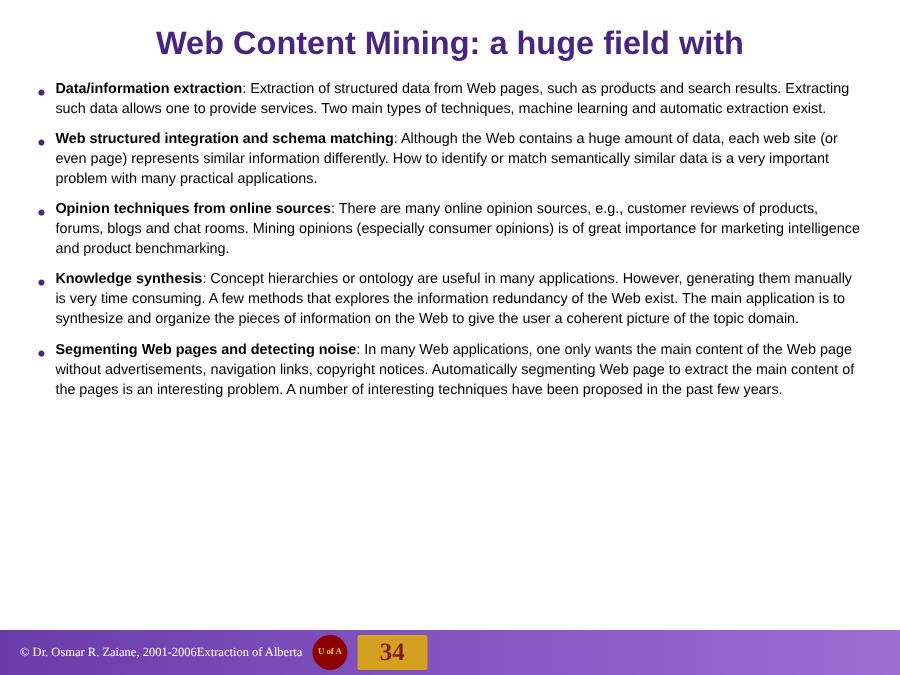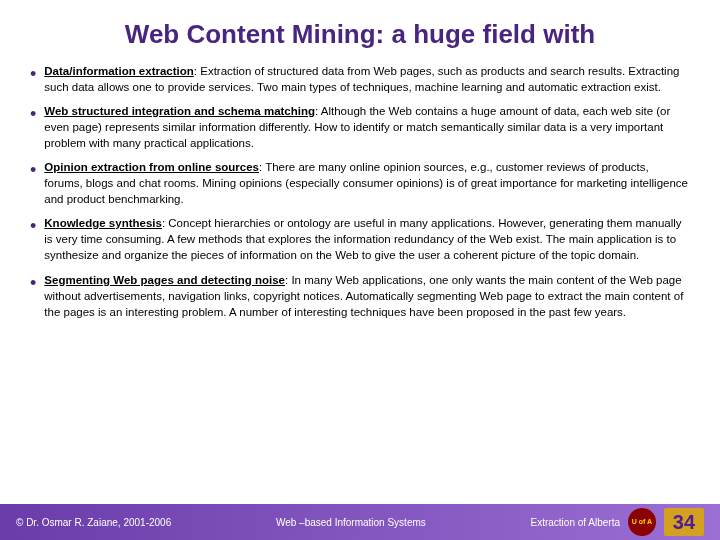--- a/index.html
+++ b/index.html
@@ -44,56 +44,55 @@
       flex-shrink: 0;
       line-height: 1.2;
     }
     .bullet-text {
       font-size: 11.5px;
       line-height: 1.4;
       color: #000;
     }
     .bullet-text strong {
       font-weight: bold;
-      text-decoration: underline;
       color: #000;
     }
     .footer {
       height: 36px;
       background: linear-gradient(to right, #6a3caa, #9b6fd4);
       display: flex;
       align-items: center;
-      justify-content: space-between;
       padding: 0 16px;
       margin: 0 -30px;
       margin-top: 8px;
+      font-family: Liberation Serif, serif;
     }
     .footer-left {
       color: #fff;
       font-size: 10px;
     }
     .footer-center {
       color: #fff;
       font-size: 10px;
     }
     .footer-right {
       display: flex;
       align-items: center;
       gap: 8px;
     }
     .footer-right-text {
       color: #fff;
       font-size: 10px;
     }
     .page-num-box {
       background: #d4a020;
-      color: #4c1d95;
+      color: #7f1d1d;
       font-size: 20px;
       font-weight: bold;
-      width: 40px;
+      width: 56px;
       height: 28px;
       display: flex;
       align-items: center;
       justify-content: center;
       border-radius: 2px;
     }
     .ua-logo {
       width: 28px;
       height: 28px;
       background: #8b0000;
@@ -121,35 +120,34 @@
   <div class="bullet-item">
         <span class="bullet-dot">•</span>
         <span class="bullet-text"><strong>Data/information extraction</strong>: Extraction of structured data from Web pages, such as products and search results. Extracting such data allows one to provide services. Two main types of techniques, machine learning and automatic extraction exist.</span>
       </div>
       <div class="bullet-item">
         <span class="bullet-dot">•</span>
         <span class="bullet-text"><strong>Web structured integration and schema matching</strong>: Although the Web contains a huge amount of data, each web site (or even page) represents similar information differently. How to identify or match semantically similar data is a very important problem with many practical applications.</span>
       </div>
       <div class="bullet-item">
         <span class="bullet-dot">•</span>
-        <span class="bullet-text"><strong>Opinion extraction from online sources</strong>: There are many online opinion sources, e.g., customer reviews of products, forums, blogs and chat rooms. Mining opinions (especially consumer opinions) is of great importance for marketing intelligence and product benchmarking.</span>
+        <span class="bullet-text"><strong>Opinion techniques from online sources</strong>: There are many online opinion sources, e.g., customer reviews of products, forums, blogs and chat rooms. Mining opinions (especially consumer opinions) is of great importance for marketing intelligence and product benchmarking.</span>
       </div>
       <div class="bullet-item">
         <span class="bullet-dot">•</span>
         <span class="bullet-text"><strong>Knowledge synthesis</strong>: Concept hierarchies or ontology are useful in many applications. However, generating them manually is very time consuming. A few methods that explores the information redundancy of the Web exist. The main application is to synthesize and organize the pieces of information on the Web to give the user a coherent picture of the topic domain.</span>
       </div>
       <div class="bullet-item">
         <span class="bullet-dot">•</span>
         <span class="bullet-text"><strong>Segmenting Web pages and detecting noise</strong>: In many Web applications, one only wants the main content of the Web page without advertisements, navigation links, copyright notices. Automatically segmenting Web page to extract the main content of the pages is an interesting problem. A number of interesting techniques have been proposed in the past few years.</span>
       </div>
     </div>
 
   <div class="footer">
     <span class="footer-left">© Dr. Osmar R. Zaiane, 2001-2006</span>
-    <span class="footer-center">Web –based Information Systems</span>
     <div class="footer-right">
       <span class="footer-right-text">Extraction of Alberta</span>
       <div class="ua-logo">
         <span>U of A</span>
       </div>
       <div class="page-num-box">34</div>
     </div>
   </div>
 </div>
 

